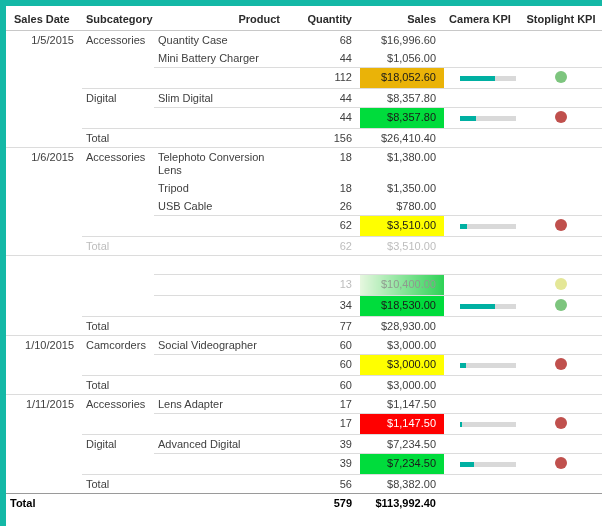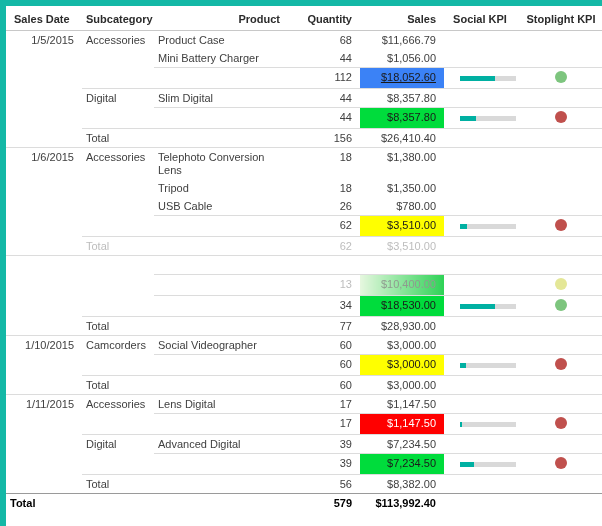--- a/index.html
+++ b/index.html
@@ -52,49 +52,49 @@
         <col class="c-kpi">
         <col class="c-stop">
     </colgroup>
     <thead>
       <tr>
         <th class="left-pad">Sales Date</th>
         <th>Subcategory</th>
         <th class="num">Product</th>
         <th class="num">Quantity</th>
         <th class="num">Sales</th>
-        <th class="center">Social KPI</th>
+        <th class="center">Camera KPI</th>
         <th class="center">Stoplight KPI</th>
       </tr>
     </thead>
     <tbody id="table-body">
         <tr class="detail">
           <td class="num">1/5/2015</td>
           <td>Accessories</td>
-          <td>Product Case</td>
+          <td>Quantity Case</td>
           <td class="num">68</td>
-          <td class="num">$11,666.79</td>
+          <td class="num">$16,996.60</td>
           <td class="col-kpi"></td>
           <td class="col-stop"></td>
         </tr>
         <tr class="detail">
           <td class="num"></td>
           <td></td>
           <td>Mini Battery Charger</td>
           <td class="num">44</td>
           <td class="num">$1,056.00</td>
           <td class="col-kpi"></td>
           <td class="col-stop"></td>
         </tr>
         <tr class="subtotal">
           <td class="num"></td>
           <td></td>
           <td></td>
           <td class="num">112</td>
-          <td class="num" style="background: #3b82f6; color: rgb(26, 26, 26); text-decoration: underline;">$18,052.60</td>
+          <td class="num" style="background: #eab308; color: rgb(26, 26, 26);">$18,052.60</td>
           <td class="col-kpi">
             <div class="kpi-track" style="background: rgb(217, 217, 217);">
               <span class="kpi-fill" style="width: 62%; background: rgb(0, 176, 162);"></span>
             </div>
           </td>
           <td class="col-stop"><span class="dot" style="background: rgb(125, 197, 126);"></span></td>
         </tr>
         <tr class="detail subcat-start">
           <td class="num"></td>
           <td>Digital</td>
@@ -242,21 +242,21 @@
           <td>Total</td>
           <td></td>
           <td class="num">60</td>
           <td class="num">$3,000.00</td>
           <td class="col-kpi"></td>
           <td class="col-stop"></td>
         </tr>
         <tr class="detail group-start">
           <td class="num">1/11/2015</td>
           <td>Accessories</td>
-          <td>Lens Digital</td>
+          <td>Lens Adapter</td>
           <td class="num">17</td>
           <td class="num">$1,147.50</td>
           <td class="col-kpi"></td>
           <td class="col-stop"></td>
         </tr>
         <tr class="subtotal">
           <td class="num"></td>
           <td></td>
           <td></td>
           <td class="num">17</td>

